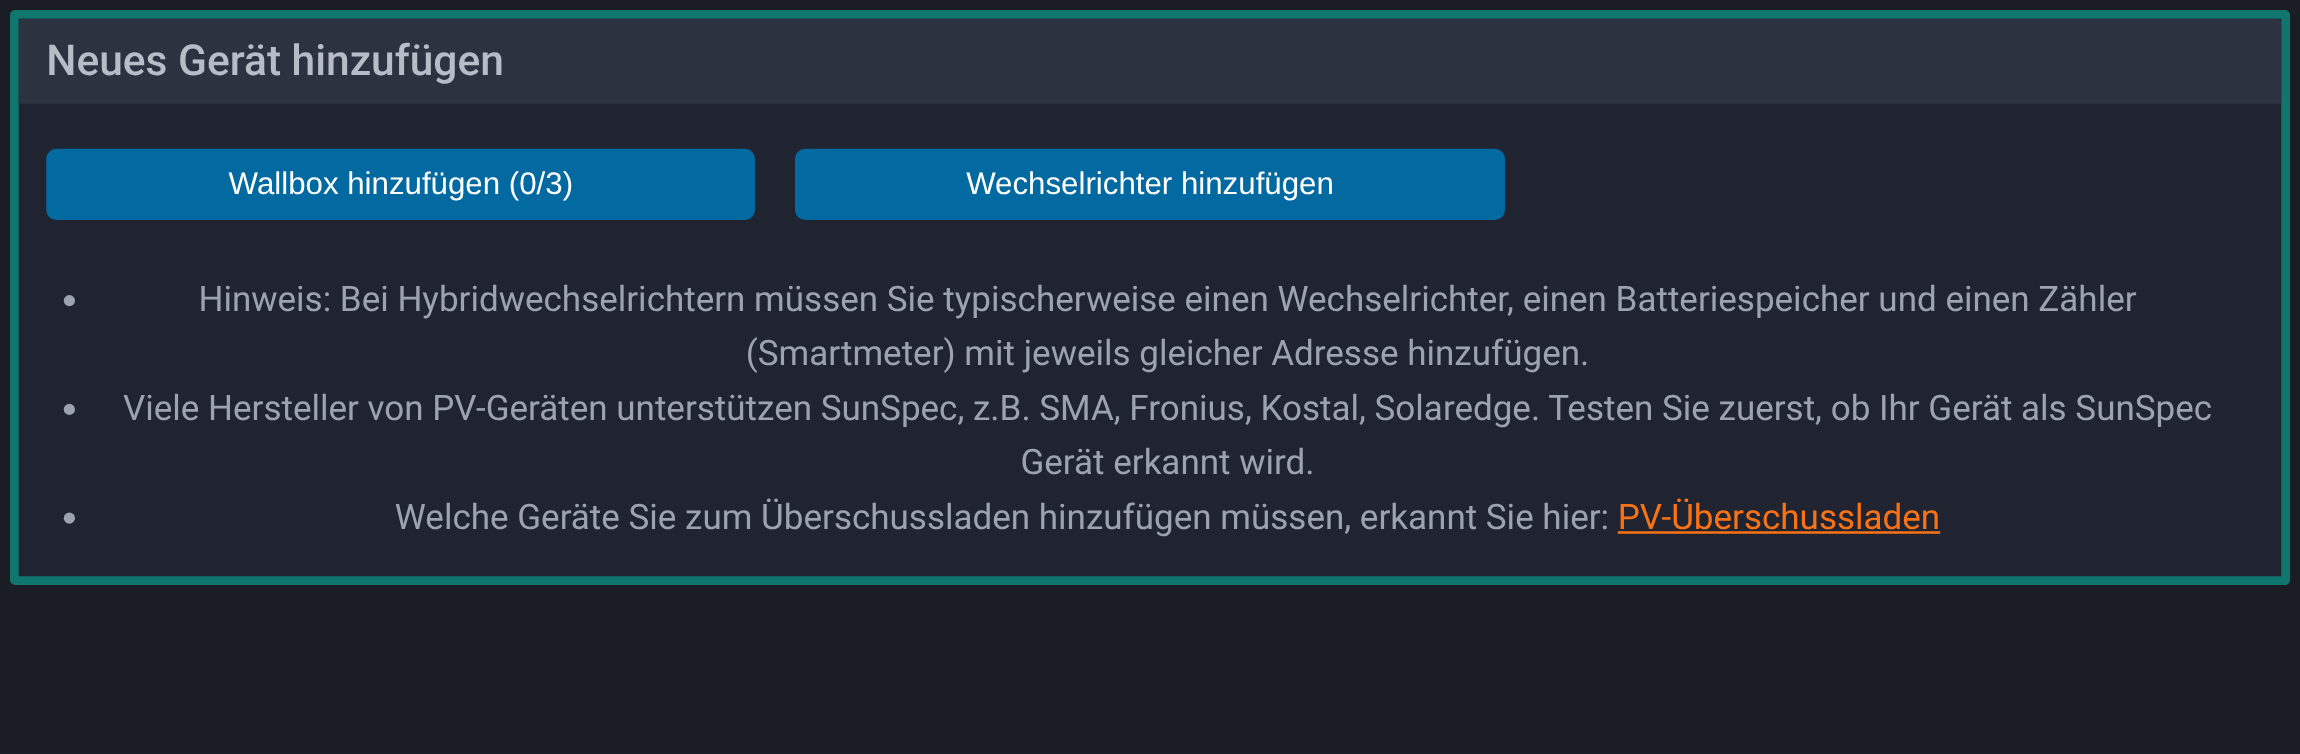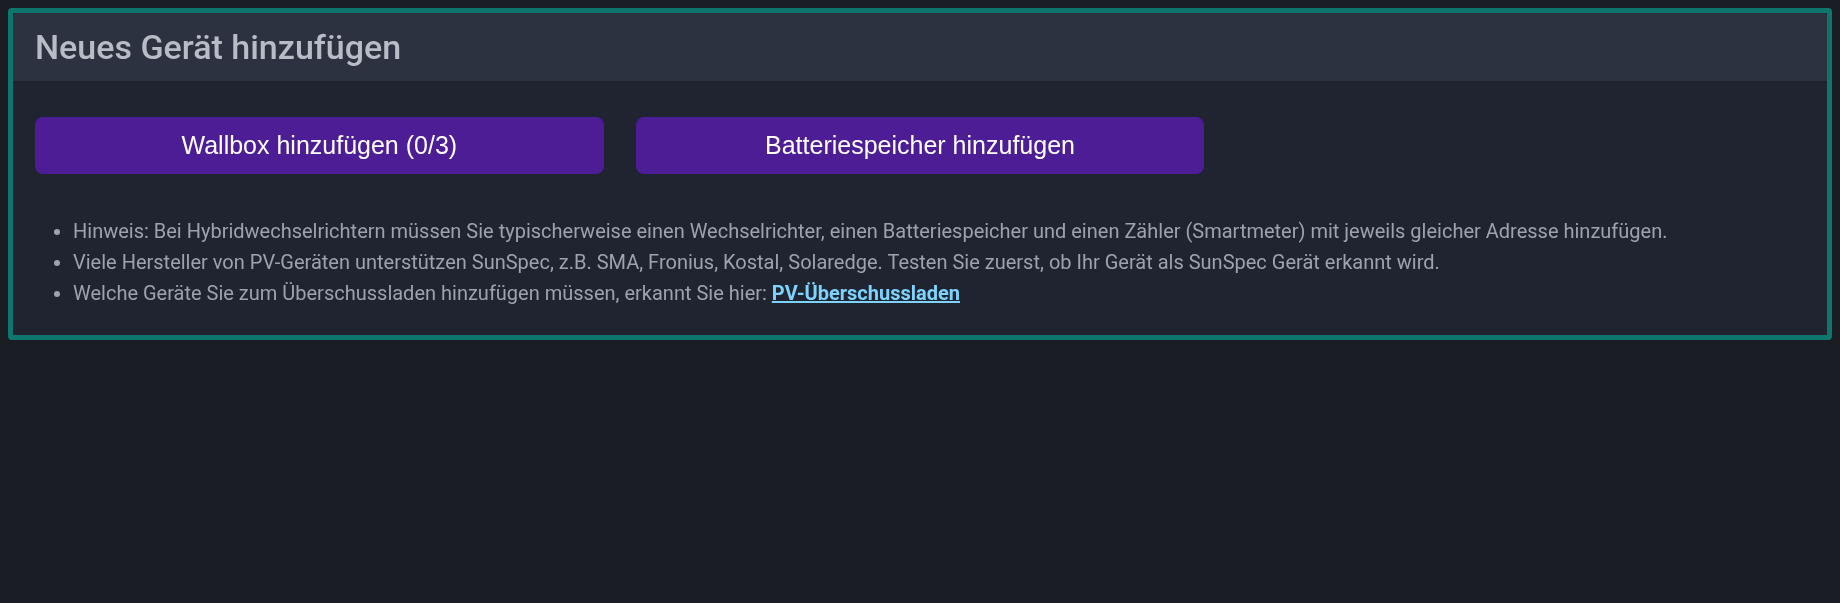--- a/index.html
+++ b/index.html
@@ -10,21 +10,21 @@
     body {
       background: #1a1d24;
       font-family: -apple-system, BlinkMacSystemFont, "Segoe UI", Roboto, Helvetica, Arial, sans-serif;
       color: #d1d5db;
       padding: 8px;
       width: 1840px;
       height: 603px;
     }
     .panel {
       background: #1f2430;
-      border: 5px solid #0f766e;
+      border: 7px solid #0f766e;
       border-radius: 4px;
     }
     .panel-header {
       background: #2c3240;
       padding: 14px 22px;
       border-radius: 4px 4px 0 0;
     }
     .panel-title {
       font-size: 34px;
       font-weight: 500;
@@ -34,59 +34,59 @@
       padding: 36px 22px 26px 22px;
     }
     .button-grid {
       display: grid;
       grid-template-columns: repeat(3, 1fr);
       gap: 32px;
       row-gap: 52px;
       margin-bottom: 42px;
     }
     .btn {
-      background: #4c1d95;
+      background: #0369a1;
       color: #ffffff;
       font-size: 25px;
       font-weight: 500;
       border: none;
       border-radius: 8px;
       padding: 14px 10px;
       cursor: pointer;
       text-align: center;
       width: 100%;
     }
     .hints {
       padding-left: 38px;
       padding-right: 10px;
     }
     .hints li {
-      font-size: 20px;
+      font-size: 28px;
       line-height: 1.55;
       color: #9ca3af;
       list-style: disc;
+      text-align: center;
     }
     .link {
-      color: #7dd3fc;
+      color: #f97316;
       text-decoration: underline;
       cursor: pointer;
-      font-weight: bold;
     }
   </style>
 </head>
 <body>
 
 <div class="panel">
   <div class="panel-header">
     <h1 class="panel-title">Neues Gerät hinzufügen</h1>
   </div>
   <div class="panel-body">
     <div class="button-grid">
       <button class="btn">Wallbox hinzufügen (0/3)</button>
-      <button class="btn">Batteriespeicher hinzufügen</button>
+      <button class="btn">Wechselrichter hinzufügen</button>
     </div>
     <ul class="hints">
       <li>Hinweis: Bei Hybridwechselrichtern müssen Sie typischerweise einen Wechselrichter, einen Batteriespeicher und einen Zähler (Smartmeter) mit jeweils gleicher Adresse hinzufügen.</li>
       <li>Viele Hersteller von PV-Geräten unterstützen SunSpec, z.B. SMA, Fronius, Kostal, Solaredge. Testen Sie zuerst, ob Ihr Gerät als SunSpec Gerät erkannt wird.</li>
       <li>
         <span>Welche Geräte Sie zum Überschussladen hinzufügen müssen, erkannt Sie hier: </span><a class="link">PV-Überschussladen</a>
       </li>
     </ul>
   </div>
 </div>

